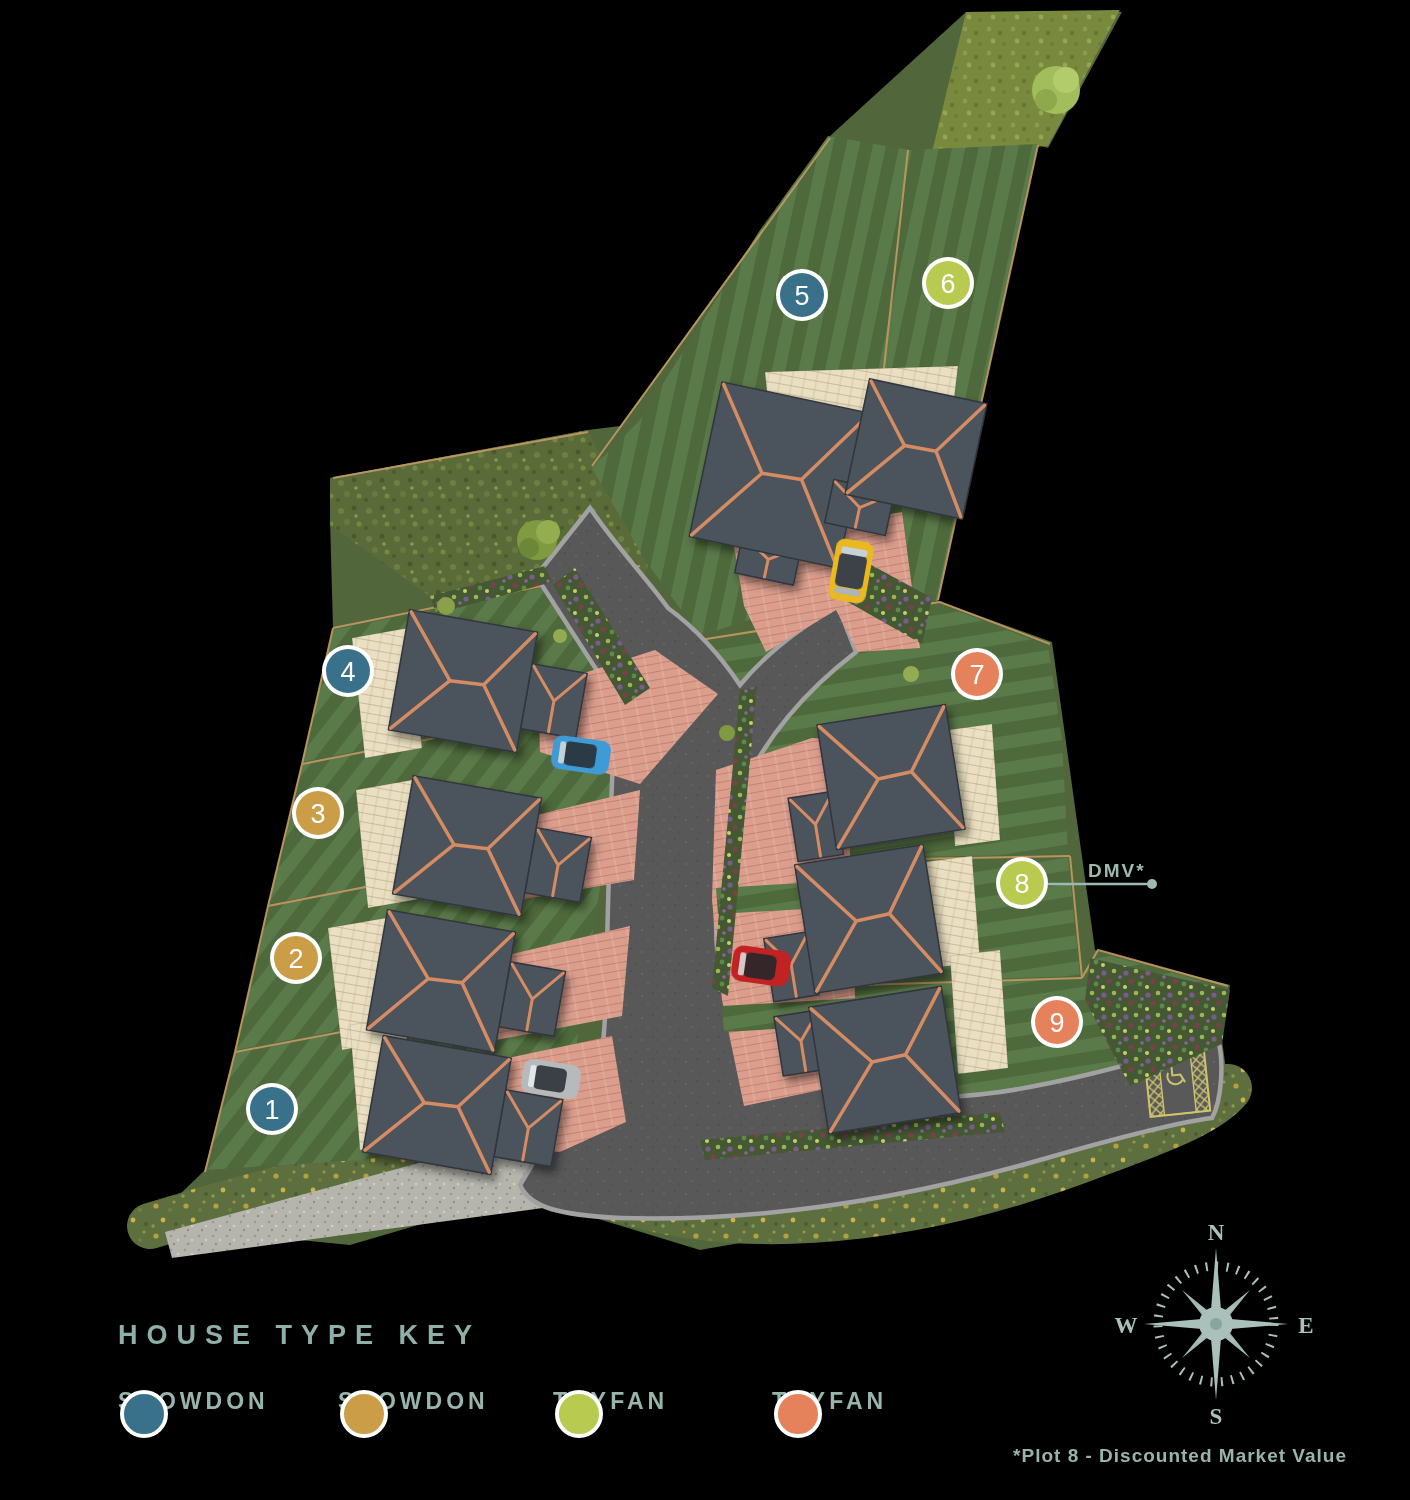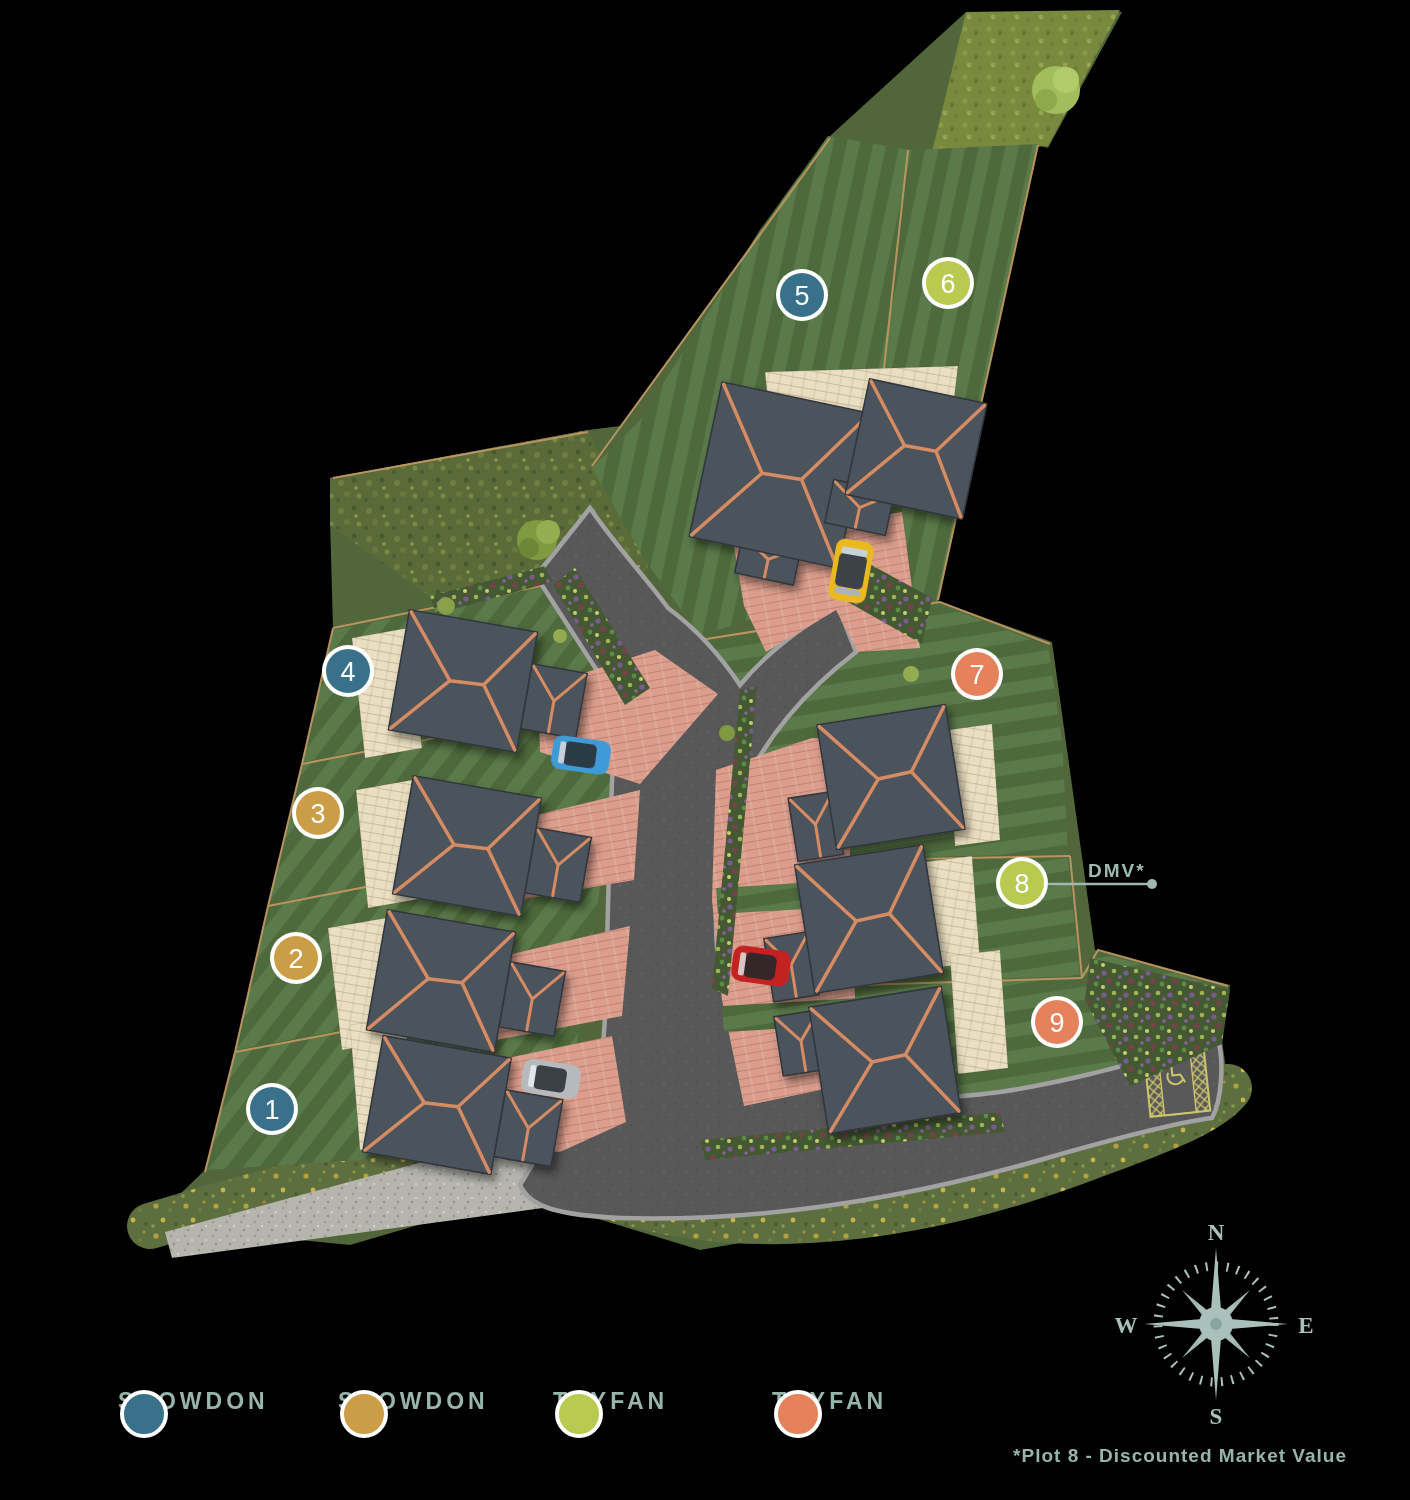--- a/index.html
+++ b/index.html
@@ -383,20 +383,21 @@
       </g>
       <circle r="6" fill="#8aa59e"></circle>
     </g>
     <text class="compass-letter" text-anchor="middle" x="0" y="-84">N</text>
     <text class="compass-letter" text-anchor="middle" x="0" y="100">S</text>
     <text class="compass-letter" text-anchor="middle" x="-90" y="9">W</text>
     <text class="compass-letter" text-anchor="middle" x="90" y="9">E</text>
   </g>
 </svg>
 
+  <div class="legend-title">HOUSE TYPE KEY</div>
 
   <div class="legend-item" style="left:118px">
     <svg width="52" height="52">
       <circle cx="26" cy="26" r="22" stroke="#fff" stroke-width="4" fill="#39708a"></circle>
     </svg>
     <span class="lbl">SNOWDON</span>
   </div>
   <div class="legend-item" style="left:338px">
     <svg width="52" height="52">
       <circle cx="26" cy="26" r="22" stroke="#fff" stroke-width="4" fill="#cc9d47"></circle>

